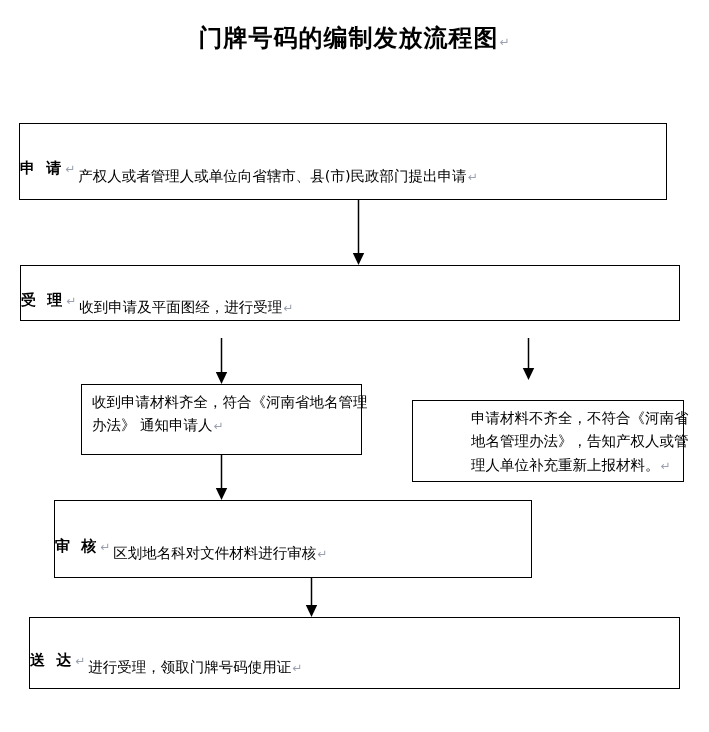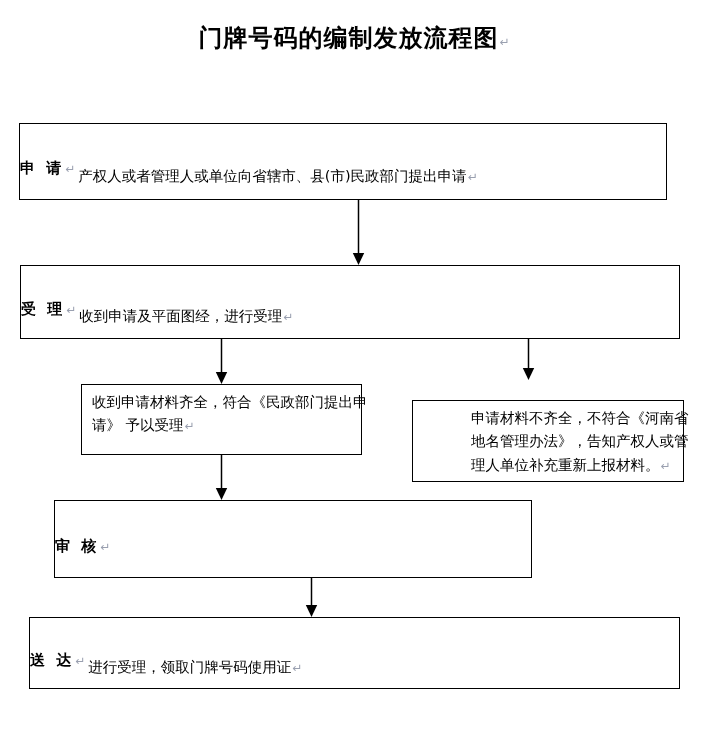--- a/index.html
+++ b/index.html
@@ -118,21 +118,21 @@
     </div>
   </div>
 
   <div class="connector" style="left:348px; top:199px;">
     <svg width="22" height="68" viewBox="0 0 22 68" aria-hidden="true">
       <line x1="10.5" y1="0" x2="10.5" y2="56" stroke="#000000" stroke-width="1.5"></line>
       <polygon points="10.5,66 4.8,54 16.2,54" fill="#000000"></polygon>
     </svg>
   </div>
 
-  <div class="node stage" style="left:20px; top:265px; width:660px; height:74px;">
+  <div class="node stage" style="left:20px; top:265px; width:660px; height:56px;">
     <div class="node-inner">
       <div class="node-heading"><span>受 理</span><span class="pilcrow">↵</span></div>
       <div class="node-body"><span>收到申请及平面图经，进行受理</span><span class="pilcrow">↵</span></div>
     </div>
   </div>
 
   <div class="connector" style="left:211px; top:338px;">
     <svg width="22" height="48" viewBox="0 0 22 48" aria-hidden="true">
       <line x1="10.5" y1="0" x2="10.5" y2="36" stroke="#000000" stroke-width="1.5"></line>
       <polygon points="10.5,46 4.8,34 16.2,34" fill="#000000"></polygon>
@@ -141,40 +141,41 @@
 
   <div class="connector" style="left:518px; top:338px;">
     <svg width="22" height="44" viewBox="0 0 22 44" aria-hidden="true">
       <line x1="10.5" y1="0" x2="10.5" y2="32" stroke="#000000" stroke-width="1.5"></line>
       <polygon points="10.5,42 4.8,30 16.2,30" fill="#000000"></polygon>
     </svg>
   </div>
 
   <div class="node branch" style="left:81px; top:384px; width:281px; height:71px;">
     <div class="node-inner">
-      <div class="node-body"><span>收到申请材料齐全，符合《民政部门提出申请》 予以受理</span><span class="pilcrow">↵</span></div>
+      <div class="node-body"><span>收到申请材料齐全，符合《河南省地名管理办法》 通知申请人</span><span class="pilcrow">↵</span></div>
     </div>
   </div>
 
   <div class="node branch" style="left:412px; top:400px; width:272px; height:82px;padding-left:48px;">
     <div class="node-inner">
       <div class="node-body"><span>申请材料不齐全，不符合《河南省地名管理办法》，告知产权人或管理人单位补充重新上报材料。</span><span class="pilcrow">↵</span></div>
     </div>
   </div>
 
   <div class="connector" style="left:211px; top:455px;">
     <svg width="22" height="47" viewBox="0 0 22 47" aria-hidden="true">
       <line x1="10.5" y1="0" x2="10.5" y2="35" stroke="#000000" stroke-width="1.5"></line>
       <polygon points="10.5,45 4.8,33 16.2,33" fill="#000000"></polygon>
     </svg>
   </div>
 
   <div class="node stage" style="left:54px; top:500px; width:478px; height:78px;">
     <div class="node-inner">
       <div class="node-heading"><span>审 核</span><span class="pilcrow">↵</span></div>
+      <div class="node-body"><span>区划地名科对文件材料进行审核</span><span class="pilcrow">↵</span></div>
     </div>
   </div>
 
   <div class="connector" style="left:301px; top:578px;">
     <svg width="22" height="41" viewBox="0 0 22 41" aria-hidden="true">
       <line x1="10.5" y1="0" x2="10.5" y2="29" stroke="#000000" stroke-width="1.5"></line>
       <polygon points="10.5,39 4.8,27 16.2,27" fill="#000000"></polygon>
     </svg>
   </div>
 

